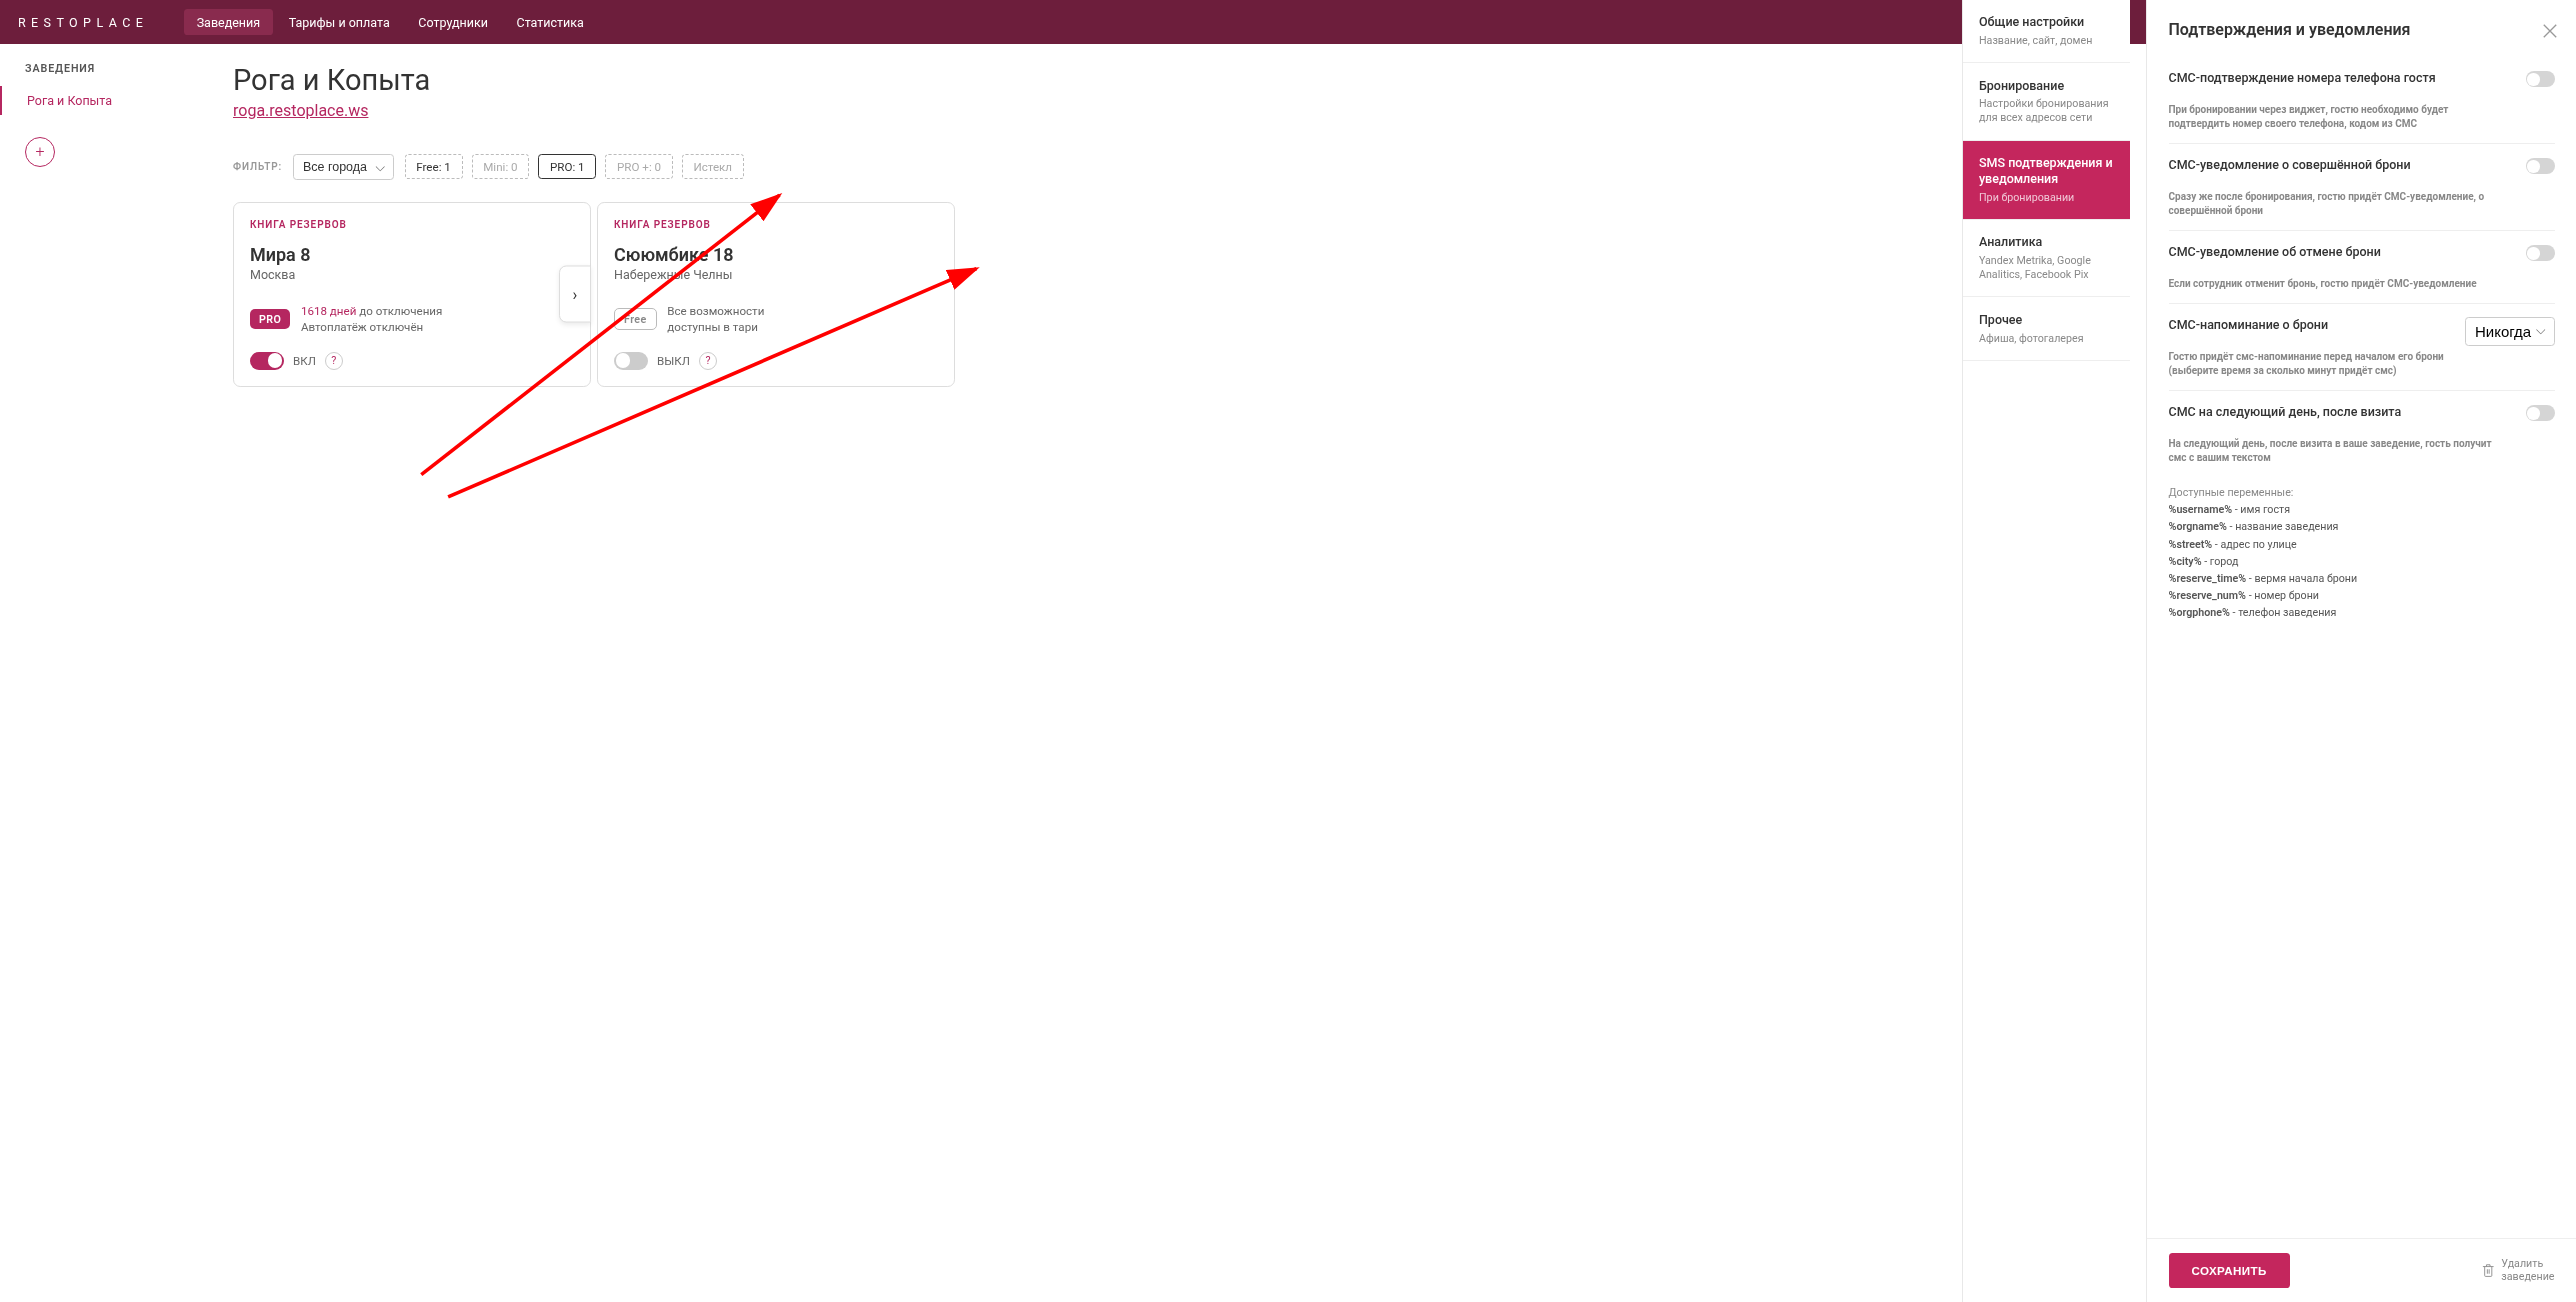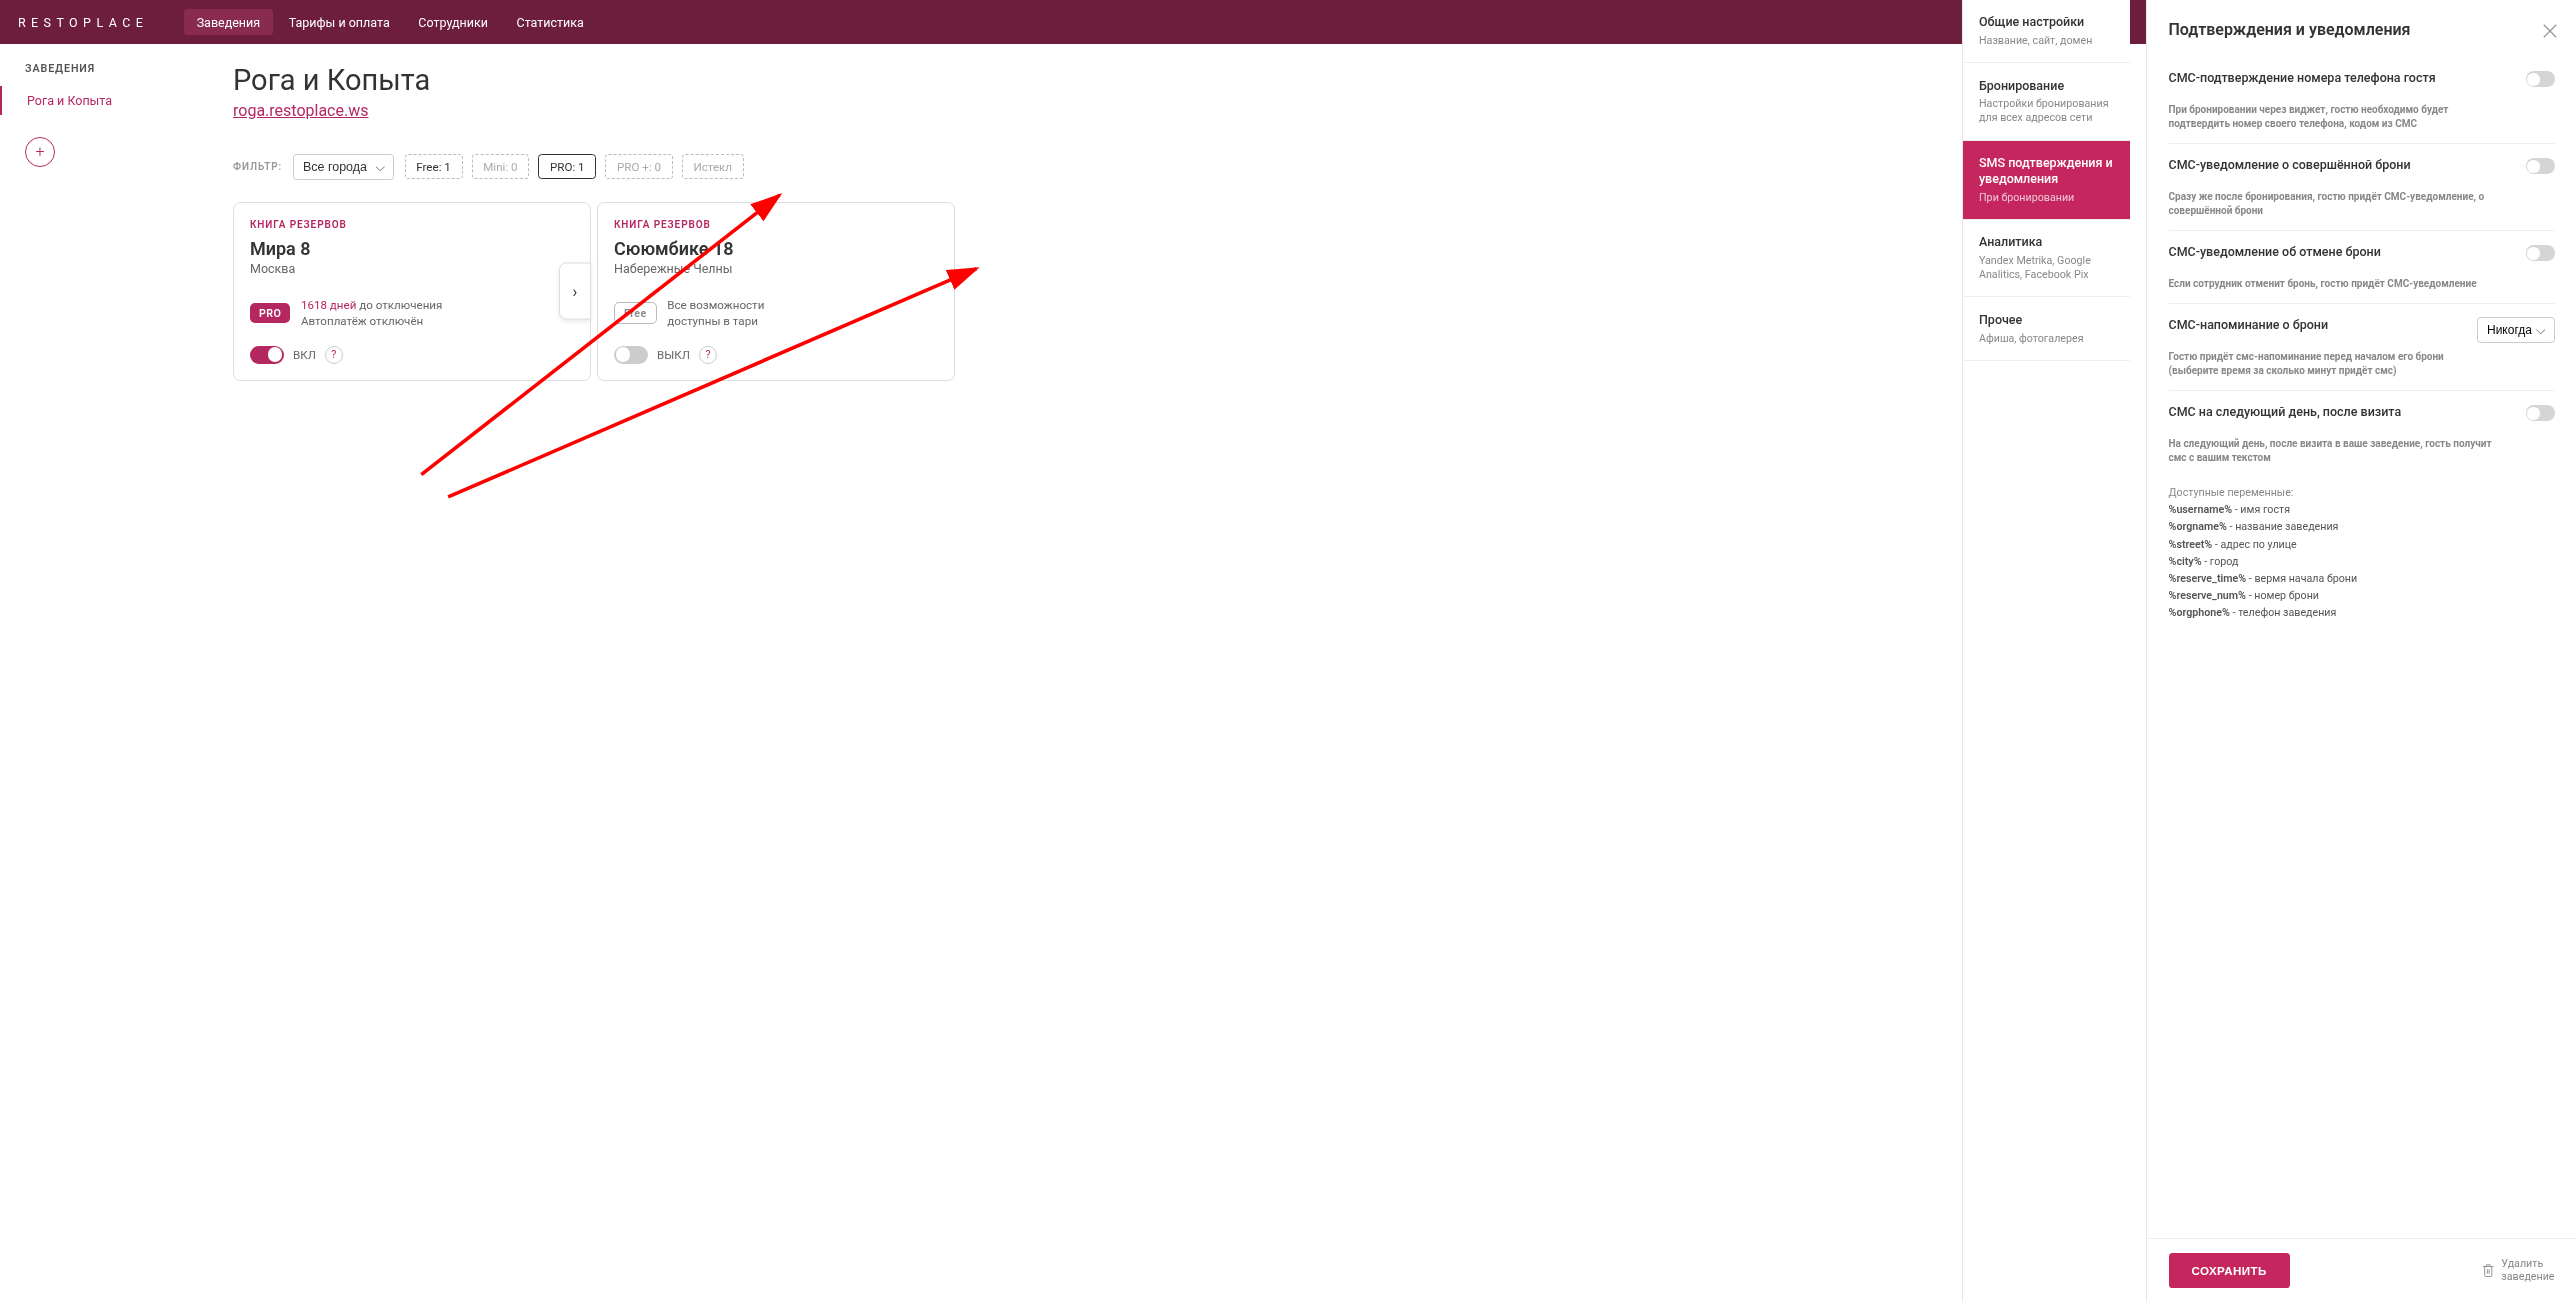--- a/index.html
+++ b/index.html
@@ -143,21 +143,21 @@
 }
 .card-type {
   color: #b52760;
   font-size: 10px;
   letter-spacing: 0.9px;
   font-weight: 600;
 }
 .card-title {
   font-size: 18px;
   font-weight: 600;
-  margin-top: 8px;
+  margin-top: 14px;
 }
 .card-city { color: #666; font-size: 12.5px; margin-top: 1.8px; }
 .card-mid {
   display: flex;
   align-items: center;
   gap: 10.7px;
   margin-top: 21.5px;
 }
 .badge {
   background: #b52760;
@@ -294,21 +294,21 @@
   width: 12.5px; height: 12.5px;
   background: #fff;
   border-radius: 50%;
   position: absolute;
   top: 1.8px; left: 1.8px;
 }
 .select-small {
   border: 0.9px solid #ccc;
   border-radius: 3.6px;
   padding: 5.4px 21.5px 5.4px 9px;
-  font-size: 12px;
+  font-size: 15px;
   appearance: none;
   background: #fff;
   align-self: flex-start;
 }
 .vars-block { margin-top: 7.2px; font-size: 10.7px; color: #555; line-height: 1.6; }
 .vars-block .var { font-weight: 600; }
 .vars-header { color: #888; }
 .right-footer {
   border-top: 0.9px solid #eee;
   padding: 14.3px 21.5px;

